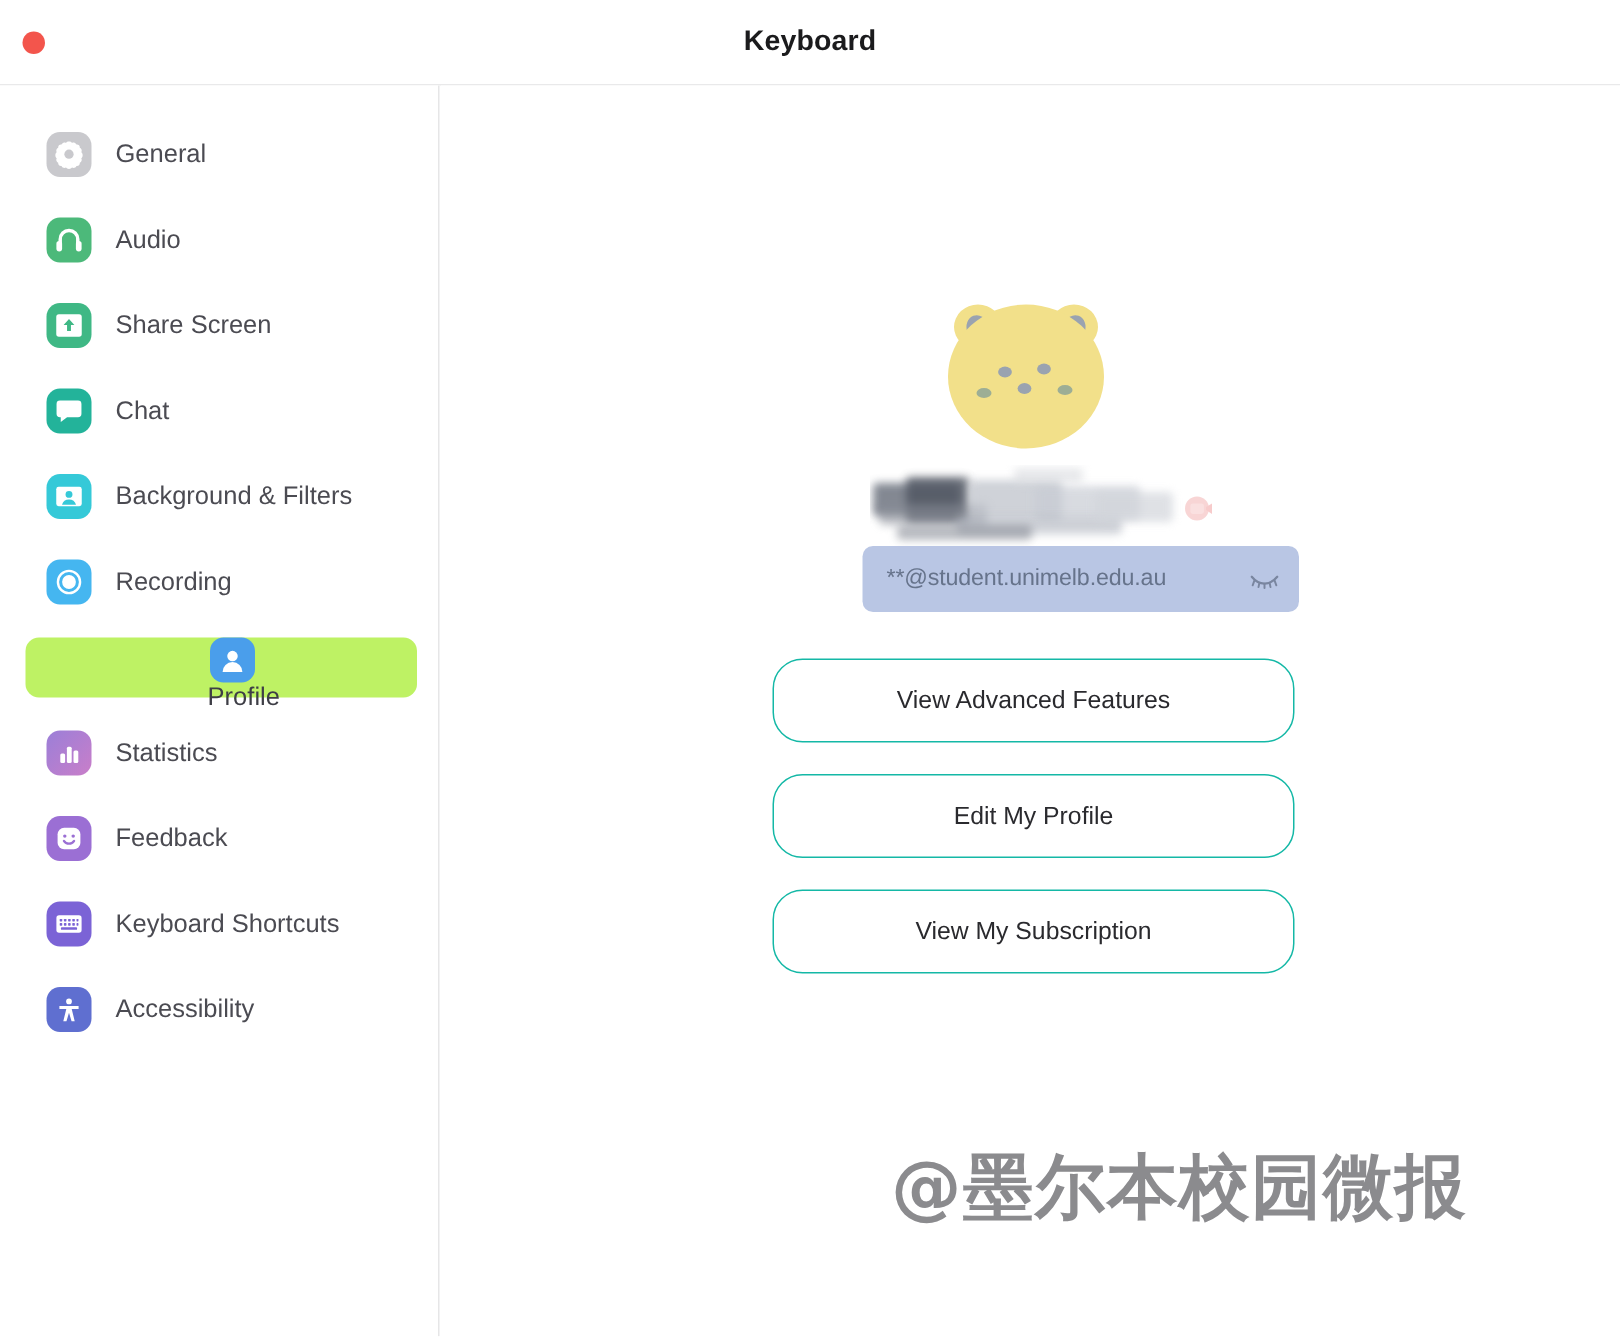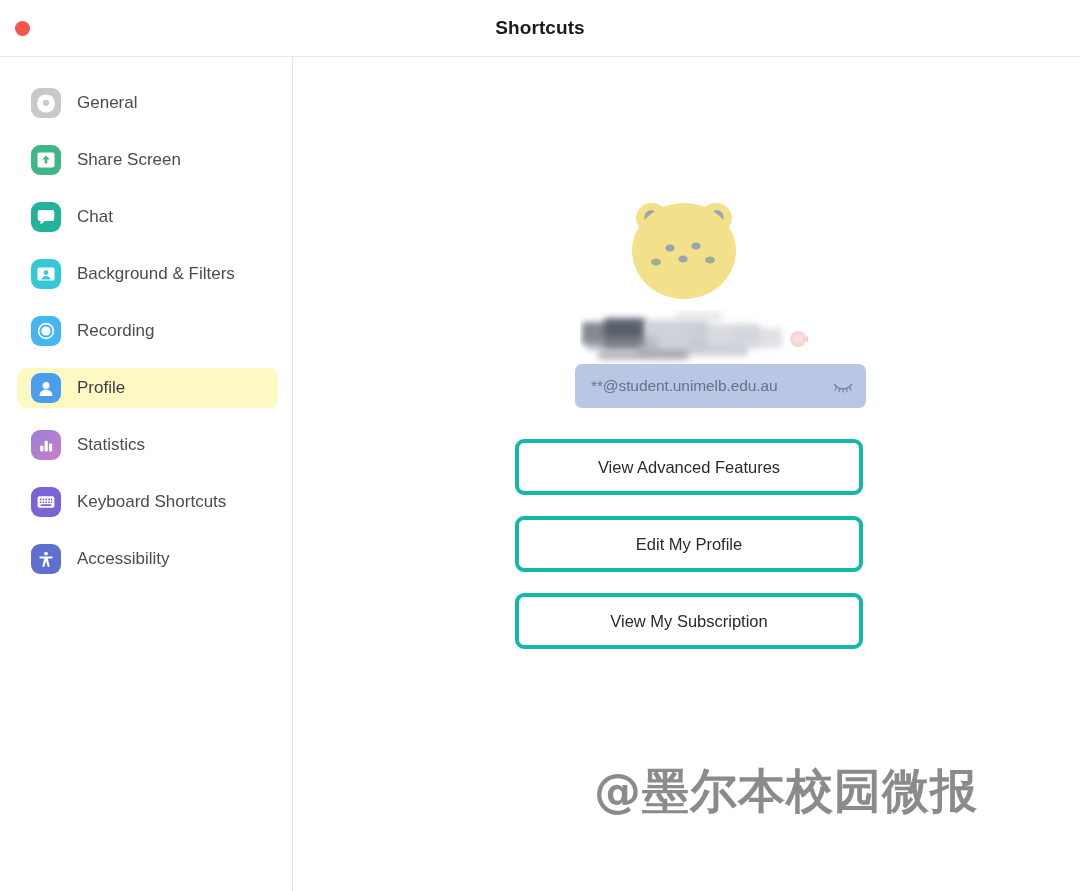--- a/index.html
+++ b/index.html
@@ -75,21 +75,22 @@
     display: flex;
     align-items: center;
     height: 40px;
     margin: 0 15px 17px 17px;
     padding-left: 14px;
     border-radius: 9px;
     box-sizing: border-box;
     cursor: default;
   }
   .nav-item.active {
-    background: #fef9c3;
+    background: #bef264;
+    flex-direction: column;
   }
   .nav-icon {
     width: 30px;
     height: 30px;
     border-radius: 9px;
     flex: 0 0 30px;
     display: flex;
     align-items: center;
     justify-content: center;
   }
@@ -190,22 +191,22 @@
     top: 382px;
     width: 348px;
   }
   .action-btn {
     display: flex;
     align-items: center;
     justify-content: center;
     width: 348px;
     height: 56px;
     margin-bottom: 21px;
-    border: 4px solid #14b8a6;
-    border-radius: 9px;
+    border: 1px solid #14b8a6;
+    border-radius: 20px;
     background: #ffffff;
     box-sizing: border-box;
     font-size: 16.5px;
     color: #2a2a2e;
     cursor: pointer;
     font-family: "Liberation Sans", "DejaVu Sans", sans-serif;
   }
 
   
   .watermark {
@@ -224,39 +225,49 @@
     white-space: nowrap;
   }
 </style>
 </head>
 <body>
 
 <div class="window">
 
   <div class="titlebar">
     <div class="traffic-light"></div>
-    <div class="window-title">Shortcuts</div>
+    <div class="window-title">Keyboard</div>
   </div>
 
   <div class="sidebar">
     <div class="nav">
 
       <div class="nav-item">
         <span class="nav-icon" style="background:#c9c9cd">
           <svg width="30" height="30" viewBox="0 0 30 30">
               <g fill="#ffffff">
                 <path d="M15 8.4c.9 0 1.6.3 2 .9.5-.3 1.1-.4 1.7-.2.6.2 1 .6 1.3 1.2.6-.1 1.2.1 1.7.5.4.5.6 1.1.5 1.7.6.3 1 .7 1.2 1.3.2.6.1 1.2-.2 1.7.6.4.9 1.1.9 2s-.3 1.6-.9 2c.3.5.4 1.1.2 1.7-.2.6-.6 1-1.2 1.3.1.6-.1 1.2-.5 1.7-.5.4-1.1.6-1.7.5-.3.6-.7 1-1.3 1.2-.6.2-1.2.1-1.7-.2-.4.6-1.1.9-2 .9s-1.6-.3-2-.9c-.5.3-1.1.4-1.7.2-.6-.2-1-.6-1.3-1.2-.6.1-1.2-.1-1.7-.5-.4-.5-.6-1.1-.5-1.7-.6-.3-1-.7-1.2-1.3-.2-.6-.1-1.2.2-1.7-.6-.4-.9-1.1-.9-2s.3-1.6.9-2c-.3-.5-.4-1.1-.2-1.7.2-.6.6-1 1.2-1.3-.1-.6.1-1.2.5-1.7.5-.4 1.1-.6 1.7-.5.3-.6.7-1 1.3-1.2.6-.2 1.2-.1 1.7.2.4-.6 1.1-.9 2-.9z" transform="translate(0,-2) scale(1)"></path>
               </g>
               <circle cx="15" cy="14.8" r="3.1" fill="#c9c9cd"></circle>
             </svg>
         </span>
         <span class="nav-label">General</span>
       </div>
 
 
+      <div class="nav-item">
+        <span class="nav-icon" style="background:#4cb97a">
+          <svg width="30" height="30" viewBox="0 0 30 30">
+              <path d="M15 7.5a7 7 0 0 0-7 7v4.3h2.3v-4.3a4.7 4.7 0 0 1 9.4 0v4.3H22v-4.3a7 7 0 0 0-7-7z" fill="#ffffff"></path>
+              <rect x="6.6" y="15.6" width="3.8" height="7" rx="1.9" fill="#ffffff"></rect>
+              <rect x="19.6" y="15.6" width="3.8" height="7" rx="1.9" fill="#ffffff"></rect>
+            </svg>
+        </span>
+        <span class="nav-label">Audio</span>
+      </div>
 
       <div class="nav-item">
         <span class="nav-icon" style="background:#3fb885">
           <svg width="30" height="30" viewBox="0 0 30 30">
               <rect x="6.5" y="7.5" width="17" height="15" rx="1.8" fill="#ffffff"></rect>
               <path d="M15 10.6l3.6 4h-2.3v4h-2.6v-4h-2.3z" fill="#3fb885"></path>
             </svg>
         </span>
         <span class="nav-label">Share Screen</span>
       </div>
@@ -305,20 +316,31 @@
         <span class="nav-icon" style="background:linear-gradient(135deg,#9b7fd8,#c97ec9)">
           <svg width="30" height="30" viewBox="0 0 30 30">
               <rect x="9.2" y="15.4" width="3.2" height="6.2" rx="1" fill="#ffffff"></rect>
               <rect x="13.6" y="10.8" width="3.2" height="10.8" rx="1" fill="#ffffff"></rect>
               <rect x="18" y="13.4" width="3.2" height="8.2" rx="1" fill="#ffffff"></rect>
             </svg>
         </span>
         <span class="nav-label">Statistics</span>
       </div>
 
+      <div class="nav-item">
+        <span class="nav-icon" style="background:#9b6fd4">
+          <svg width="30" height="30" viewBox="0 0 30 30">
+              <rect x="7.4" y="7.8" width="15.2" height="14.4" rx="4.4" fill="#ffffff"></rect>
+              <circle cx="12.2" cy="13.4" r="1.15" fill="#9b6fd4"></circle>
+              <circle cx="17.8" cy="13.4" r="1.15" fill="#9b6fd4"></circle>
+              <path d="M11.6 16.6a4 4 0 0 0 6.8 0" stroke="#9b6fd4" stroke-width="1.5" fill="none" stroke-linecap="round"></path>
+            </svg>
+        </span>
+        <span class="nav-label">Feedback</span>
+      </div>
 
       <div class="nav-item">
         <span class="nav-icon" style="background:#7b63d6">
           <svg width="30" height="30" viewBox="0 0 30 30">
               <rect x="6.6" y="9.2" width="16.8" height="11.6" rx="1.8" fill="#ffffff"></rect>
               <g fill="#7b63d6">
                 <rect x="8.8" y="11.6" width="1.7" height="1.7" rx=".4"></rect>
                 <rect x="11.6" y="11.6" width="1.7" height="1.7" rx=".4"></rect>
                 <rect x="14.4" y="11.6" width="1.7" height="1.7" rx=".4"></rect>
                 <rect x="17.2" y="11.6" width="1.7" height="1.7" rx=".4"></rect>

